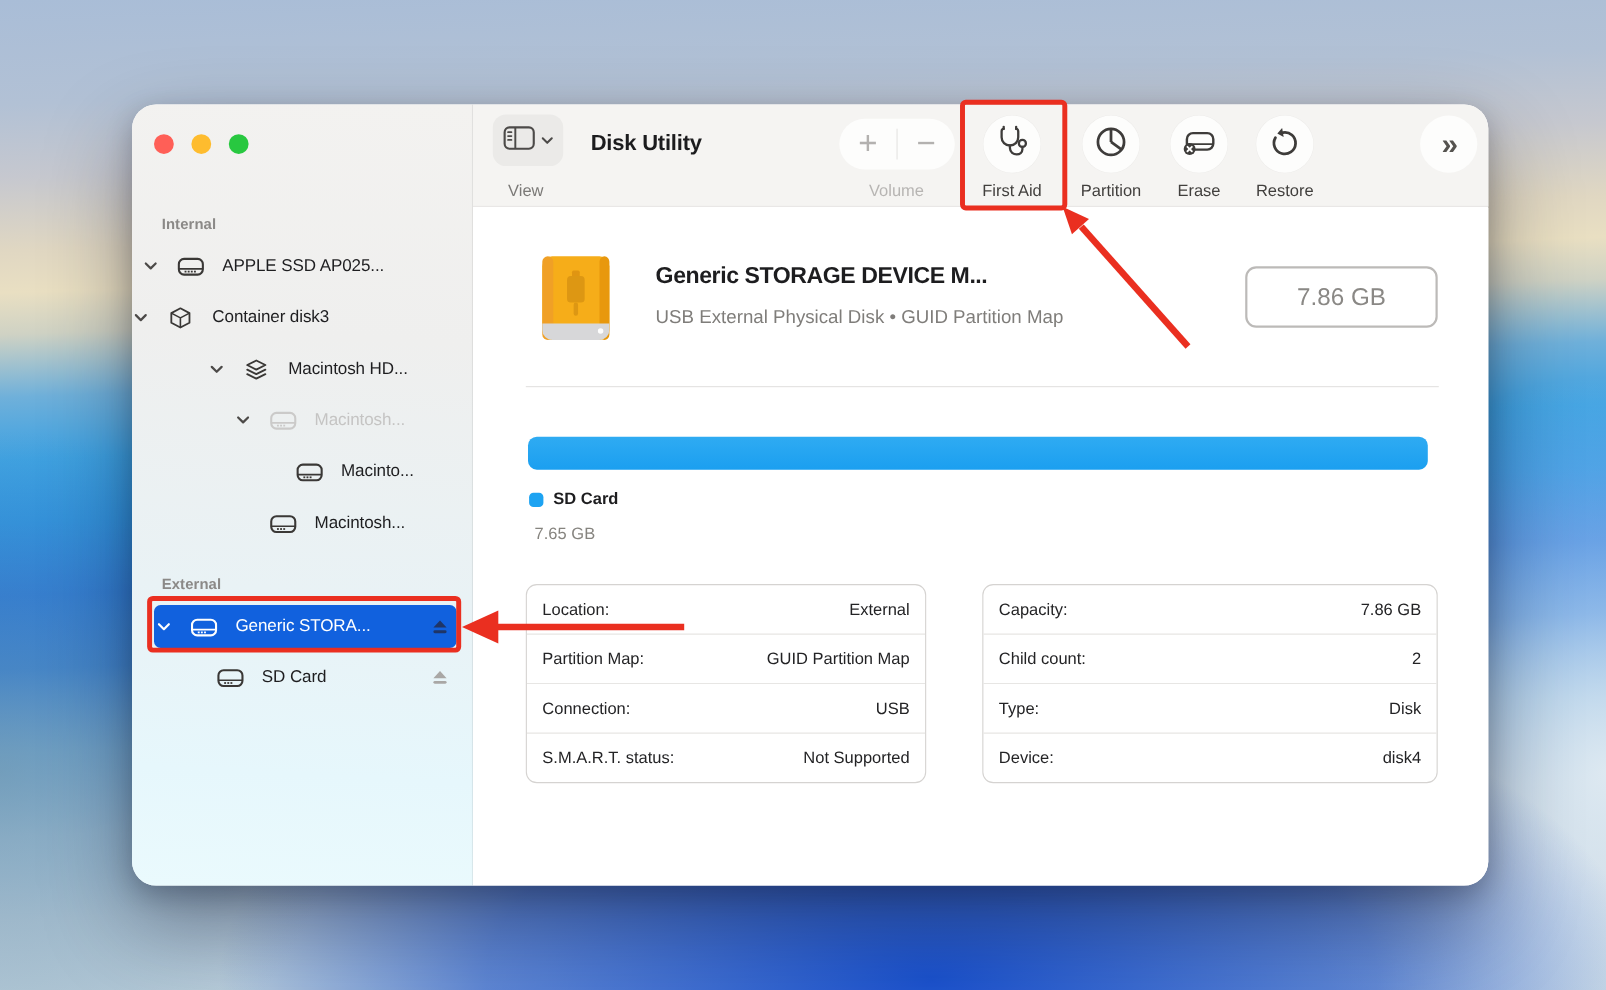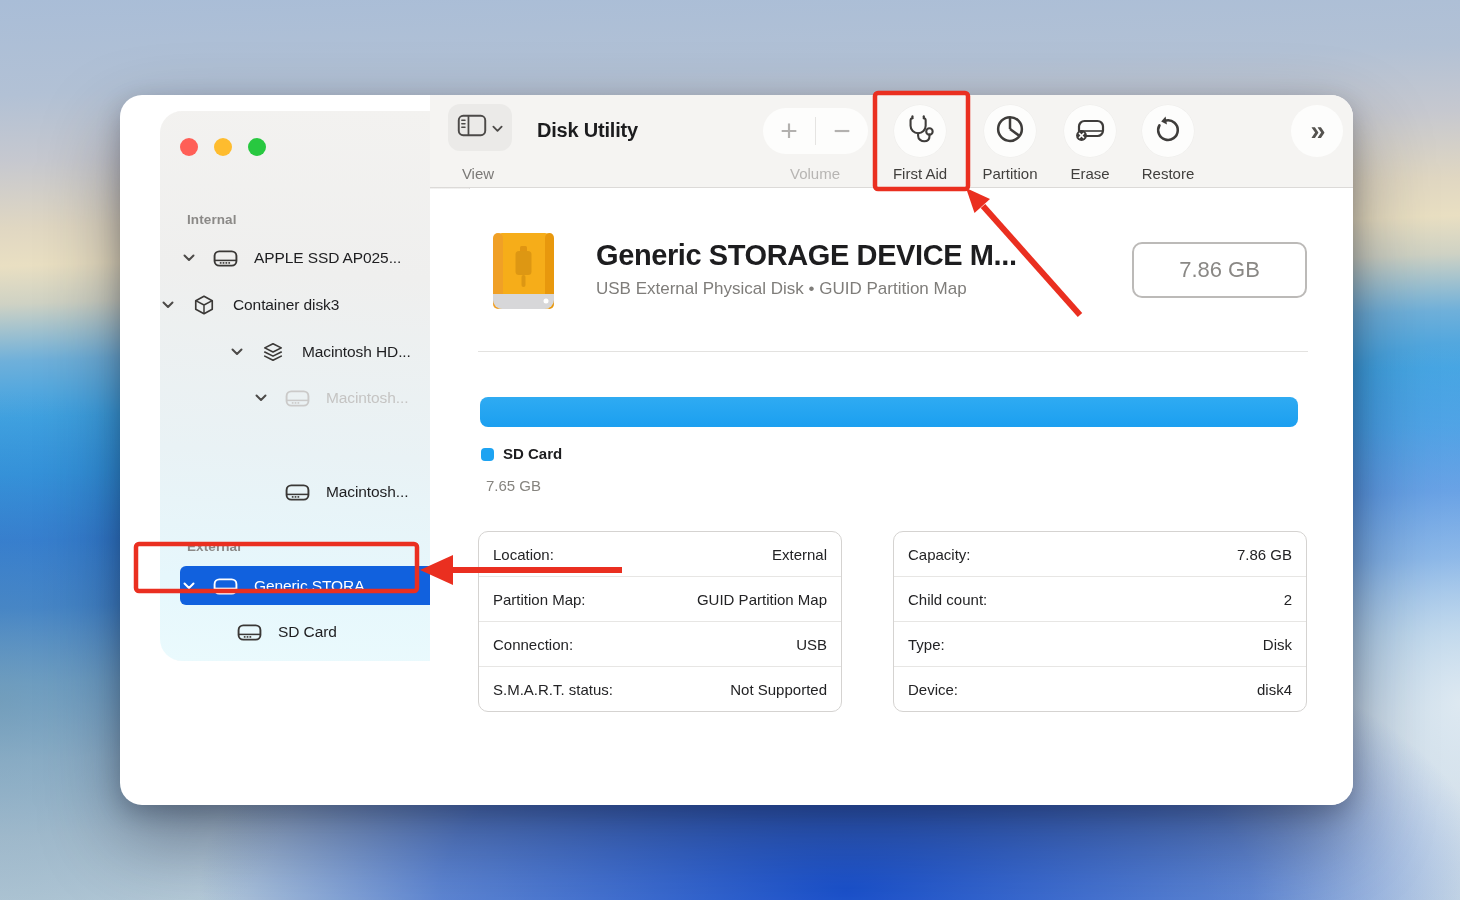--- a/index.html
+++ b/index.html
@@ -15,24 +15,24 @@
         #a9bdd7 0%, #b2c1d5 10%, #c6c8cf 17%, #e0d7c2 24%, #e9dfc2 28%, #cfd2c4 32%,
         #6fb0da 38%, #3da1e2 44%, #2b91e2 50%, #2478dd 57%, #2f7fdc 64%,
         #6ea8dd 72%, #9dc0e0 80%, #b4cade 88%, #bfd2de 100%);
   }
 
   
   .window { position:absolute; left:120px; top:95px; width:1233px; height:710px;
     border-radius:22px; box-shadow:0 35px 80px rgba(0,0,20,.38), 0 8px 24px rgba(0,0,20,.22);
     background:#fff; }
 
-  .sidebar { position:absolute; left:0; top:16px; width:310px; height:550px;
+  .sidebar { position:absolute; left:0; top:0; width:310px; height:710px;
     border-radius:22px 0 0 22px;
     background:linear-gradient(183deg,#f3f2f0 0%,#efefee 30%,#e9f2f5 62%,#e6f7fc 85%,#eafafd 100%);
-    box-shadow:inset -1px 0 0 rgba(0,0,0,.07);margin-left:40px; }
+    box-shadow:inset -1px 0 0 rgba(0,0,0,.07); }
 
   .tl { position:absolute; top:27px; width:18px; height:18px; border-radius:50%; }
 
   .sec-label { position:absolute; left:27px; font-size:13.5px; font-weight:700; color:#8b8987; letter-spacing:.1px; }
 
   .srow { position:absolute; left:0; width:310px; height:40px; display:flex; align-items:center; color:#1e1e20; font-size:15.5px; }
   .srow .chev { width:16px; height:40px; display:flex; align-items:center; justify-content:center; flex:0 0 16px; margin-right:15px; color:#4c4a48; }
   .srow .ticon { width:26px; height:40px; display:flex; align-items:center; justify-content:center; flex:0 0 26px; margin-right:16px; color:#3a3836; }
   .srow .slabel { white-space:nowrap; overflow:hidden; letter-spacing:-.1px; }
   .srow.dim { color:#c5c4c3; } .srow.dim .ticon { color:#cbcac9; }
@@ -55,21 +55,21 @@
   .win-title { position:absolute; left:107px; top:24px; font-size:20px; font-weight:700; color:#1c1c1e; letter-spacing:-.2px; }
   .vol-pill { position:absolute; left:333px; top:13px; width:105px; height:46px; border-radius:23px; background:#fdfdfc; display:flex; }
   .vol-half { flex:1; display:flex; align-items:center; justify-content:center; color:#b3b1af; font-size:30px; font-weight:400; }
   .vol-div { width:1px; height:28px; background:#e5e4e2; align-self:center; }
   .more-circle { position:absolute; left:887px; top:10px; width:52px; height:52px; border-radius:50%; background:#fdfdfc;
     display:flex; align-items:center; justify-content:center; transform:translateX(-50%); color:#55534f; font-size:27px; font-weight:700; letter-spacing:-2px; }
 
   
   .content { position:absolute; left:310px; top:94px; width:923px; height:616px; background:#fff; border-radius:0 0 22px 0; }
   .dev-icon { position:absolute; left:60px; top:43px; width:67px; height:80px; }
-  .dev-title { position:absolute; left:166px; top:50px; font-size:29px; font-weight:700; color:#1d1d1f; letter-spacing:-.4px; white-space:nowrap; }
+  .dev-title { position:absolute; left:166px; top:50px; font-size:21px; font-weight:700; color:#1d1d1f; letter-spacing:-.4px; white-space:nowrap; }
   .dev-sub { position:absolute; left:166px; top:90px; font-size:17px; color:#7f7d7a; }
   .size-badge { position:absolute; left:702px; top:53px; width:175px; height:56px; border:2px solid #bcbab8; border-radius:10px;
     display:flex; align-items:center; justify-content:center; font-size:22px; color:#8a8885; }
   .hdr-div { position:absolute; left:48px; top:162px; width:830px; height:1px; background:#e3e2e0; }
   .cap-bar { position:absolute; left:50px; top:208px; width:818px; height:30px; border-radius:8px;
     background:linear-gradient(180deg,#2fabf2 0%,#1b9ff0 100%); }
   .leg-sq { position:absolute; left:51px; top:259px; width:13px; height:13px; border-radius:4px; background:#1da3f2; }
   .leg-name { position:absolute; left:73px; top:256px; font-size:15px; font-weight:700; color:#1d1d1f; }
   .leg-size { position:absolute; left:56px; top:288px; font-size:15px; color:#86847f; }
 
@@ -90,21 +90,21 @@
 
   <div class="window">
 
     <aside class="sidebar">
       <div class="tl" style="left:20px;background:#ff5f57;"></div>
       <div class="tl" style="left:54px;background:#febc2e;"></div>
       <div class="tl" style="left:88px;background:#28c840;"></div>
 
       <div class="sec-label" style="top:101px;">Internal</div>
 
-      <div class="srow" style="top:127px;padding-left:21px;">
+      <div class="srow" style="top:127px;padding-left:9px;">
         <span class="chev">
             <svg width="12" height="8" viewBox="0 0 12 8">
               <path d="M1.5 1.5 L6 6 L10.5 1.5" fill="none" stroke="currentColor" stroke-width="2" stroke-linecap="round" stroke-linejoin="round"></path>
             </svg>
           </span>
         <span class="ticon">
             <svg width="25" height="19" viewBox="0 0 26 20">
               <rect x="1.5" y="2.5" width="23" height="15" rx="5" fill="none" stroke="currentColor" stroke-width="2"></rect>
               <line x1="1.5" y1="12" x2="24.5" y2="12" stroke="currentColor" stroke-width="1.6"></line>
               <g fill="currentColor">
@@ -162,20 +162,35 @@
               <g fill="currentColor">
                 <rect x="7" y="13.8" width="1.8" height="1.7"></rect>
                 <rect x="10" y="13.8" width="1.8" height="1.7"></rect>
                 <rect x="13" y="13.8" width="1.8" height="1.7"></rect>
               </g>
             </svg>
           </span>
         <span class="slabel">Macintosh...</span>
       </div>
 
+      <div class="srow" style="top:314px;padding-left:117px;">
+        <span class="chev"></span>
+        <span class="ticon">
+            <svg width="25" height="19" viewBox="0 0 26 20">
+              <rect x="1.5" y="2.5" width="23" height="15" rx="5" fill="none" stroke="currentColor" stroke-width="2"></rect>
+              <line x1="1.5" y1="12" x2="24.5" y2="12" stroke="currentColor" stroke-width="1.6"></line>
+              <g fill="currentColor">
+                <rect x="7" y="13.8" width="1.8" height="1.7"></rect>
+                <rect x="10" y="13.8" width="1.8" height="1.7"></rect>
+                <rect x="13" y="13.8" width="1.8" height="1.7"></rect>
+              </g>
+            </svg>
+          </span>
+        <span class="slabel">Macinto...</span>
+      </div>
 
       <div class="srow" style="top:361px;padding-left:93px;">
         <span class="chev"></span>
         <span class="ticon">
             <svg width="25" height="19" viewBox="0 0 26 20">
               <rect x="1.5" y="2.5" width="23" height="15" rx="5" fill="none" stroke="currentColor" stroke-width="2"></rect>
               <line x1="1.5" y1="12" x2="24.5" y2="12" stroke="currentColor" stroke-width="1.6"></line>
               <g fill="currentColor">
                 <rect x="7" y="13.8" width="1.8" height="1.7"></rect>
                 <rect x="10" y="13.8" width="1.8" height="1.7"></rect>

